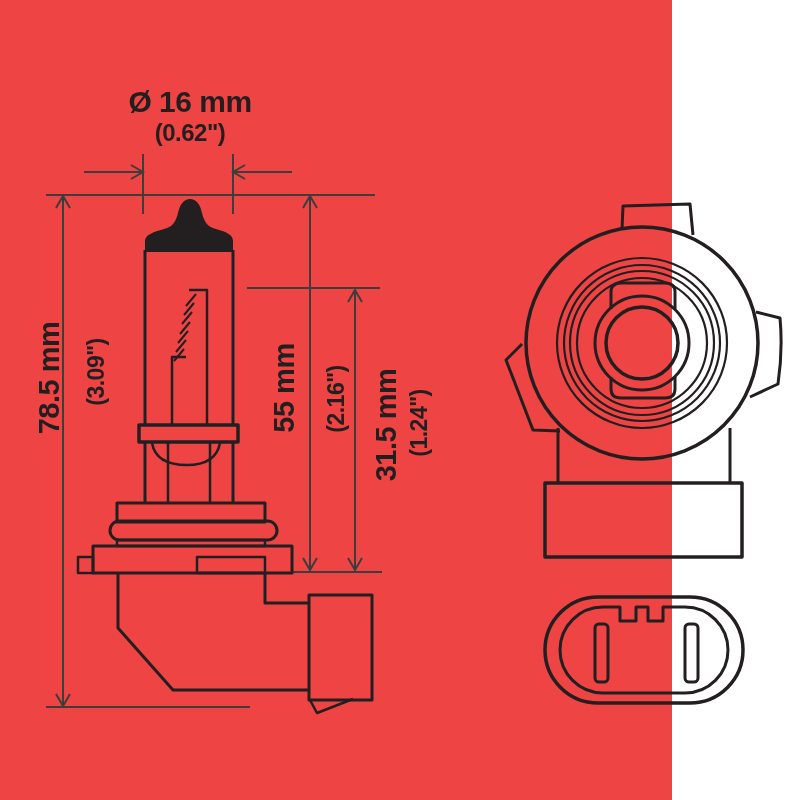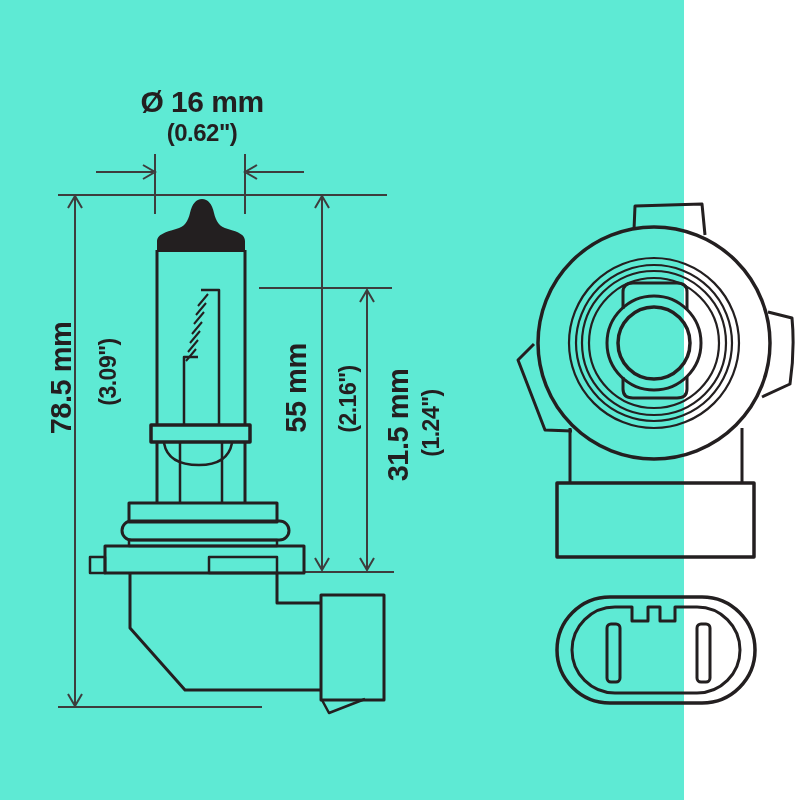--- a/index.html
+++ b/index.html
@@ -8,22 +8,21 @@
     background: #ffffff;
     width: 800px;
     height: 800px;
     overflow: hidden;
     font-family: "Liberation Sans", "DejaVu Sans", sans-serif;
   }
   .stage {
     position: relative;
     width: 672px;
     height: 800px;
-    background: #5eead4;
-    padding-left: 12px;
+    background: #ef4444;
   }
   svg { display: block; }
   text {
     font-family: "Liberation Sans", "DejaVu Sans", sans-serif;
     font-weight: bold;
   }
   .lbl-primary { font-size: 29px; letter-spacing: -0.5px; }
   .lbl-secondary { font-size: 23px; letter-spacing: -0.5px; }
   .lbl-dia { font-size: 30px; letter-spacing: -0.5px; }
   .lbl-dia-in { font-size: 24px; letter-spacing: -0.5px; }

